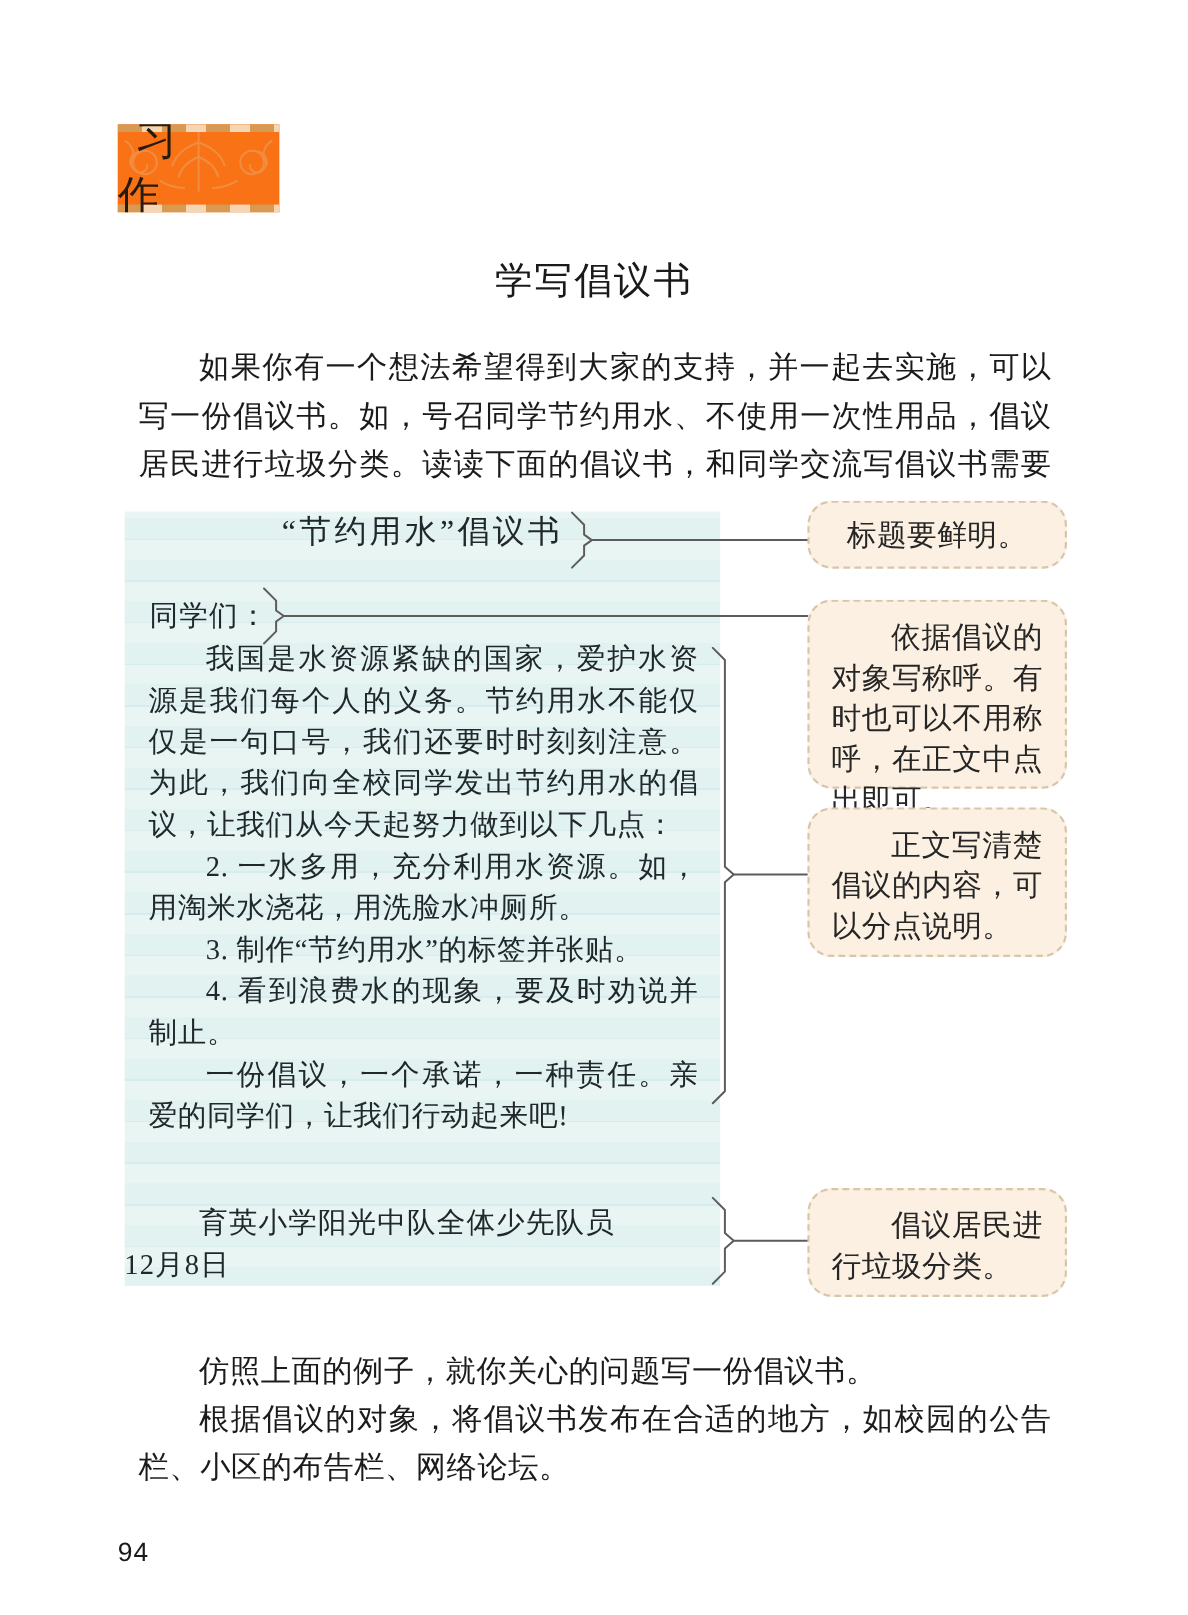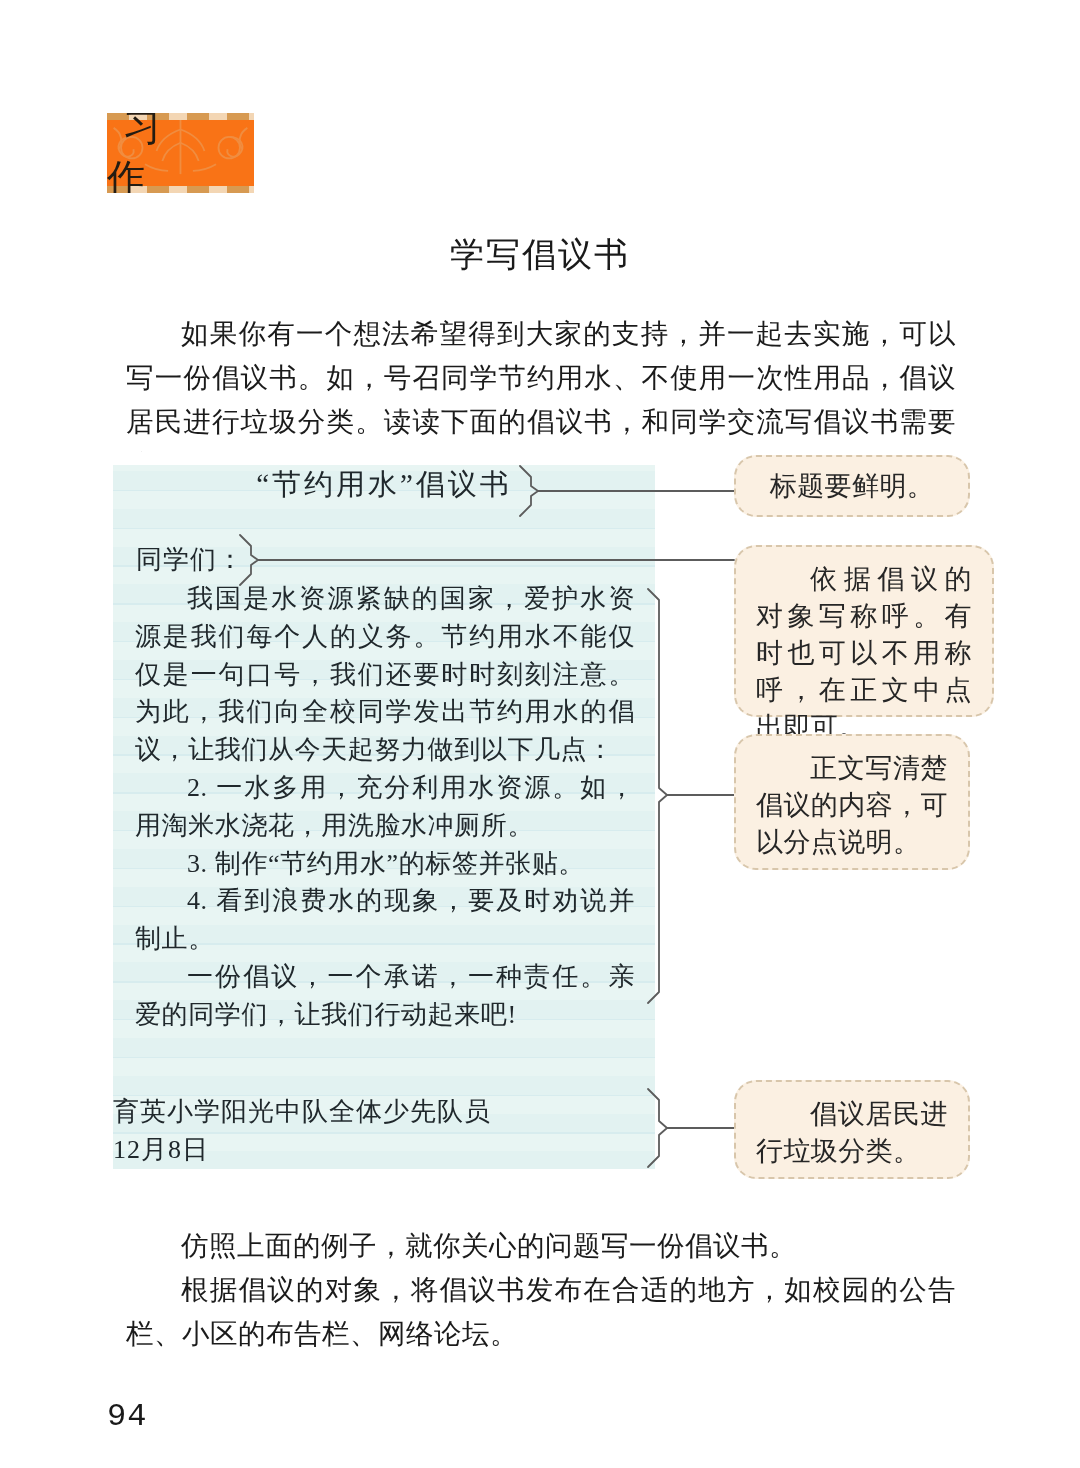--- a/index.html
+++ b/index.html
@@ -171,21 +171,21 @@
     letter-spacing: 0.6px;
     text-align: justify;
     text-justify: inter-character;
   }
   .lt-body p { margin: 0; text-indent: 2em; }
   .lt-sign {
     position: absolute;
     left: 0;
     right: 28px;
     top: 641px;
-    text-align: left;
+    text-align: center;
     font-size: 26px;
     letter-spacing: 1px;
     line-height: 37.8px;
   }
   .lt-date {
     position: absolute;
     left: 0;
     right: 28px;
     top: 679px;
     font-size: 26px;
@@ -216,33 +216,33 @@
     font-family: "Liberation Serif", "DejaVu Serif", serif;
     text-align: justify;
     text-justify: inter-character;
     padding: 14px 20px;
   }
   .note p { margin: 0; text-indent: 2em; }
 
   #note-1 { left: 734px; top: 455px;  width: 236px; height: 62px;
             display: flex; align-items: center; justify-content: center; }
   #note-1 p { text-indent: 0; }
-  #note-2 { left: 734px; top: 545px;  width: 260px; height: 172px; }
+  #note-2 { left: 734px; top: 545px;  width: 236px; height: 172px; }
   #note-3 { left: 734px; top: 734px;  width: 236px; height: 136px; }
   #note-4 { left: 734px; top: 1080px; width: 236px; height: 99px; }
 
   
   #page-no {
     position: absolute;
     left: 107px;
     top: 1398px;
-    font-size: 32px;
+    font-size: 24px;
     letter-spacing: 1px;
     color: #1a1a1a;
-    font-family: Liberation Mono, monospace;
+    font-family: Liberation Sans, sans-serif;
   }
 </style>
 </head>
 <body>
 
 <div id="banner">
   <svg class="orn" viewBox="0 0 178 80" preserveAspectRatio="none">
     <g fill="none" stroke="#e2b versa" stroke-width="0"></g>
     <g fill="none" stroke="#e0b887" stroke-width="2.2" opacity="0.75">
       <path d="M89 6 L89 74"></path>

